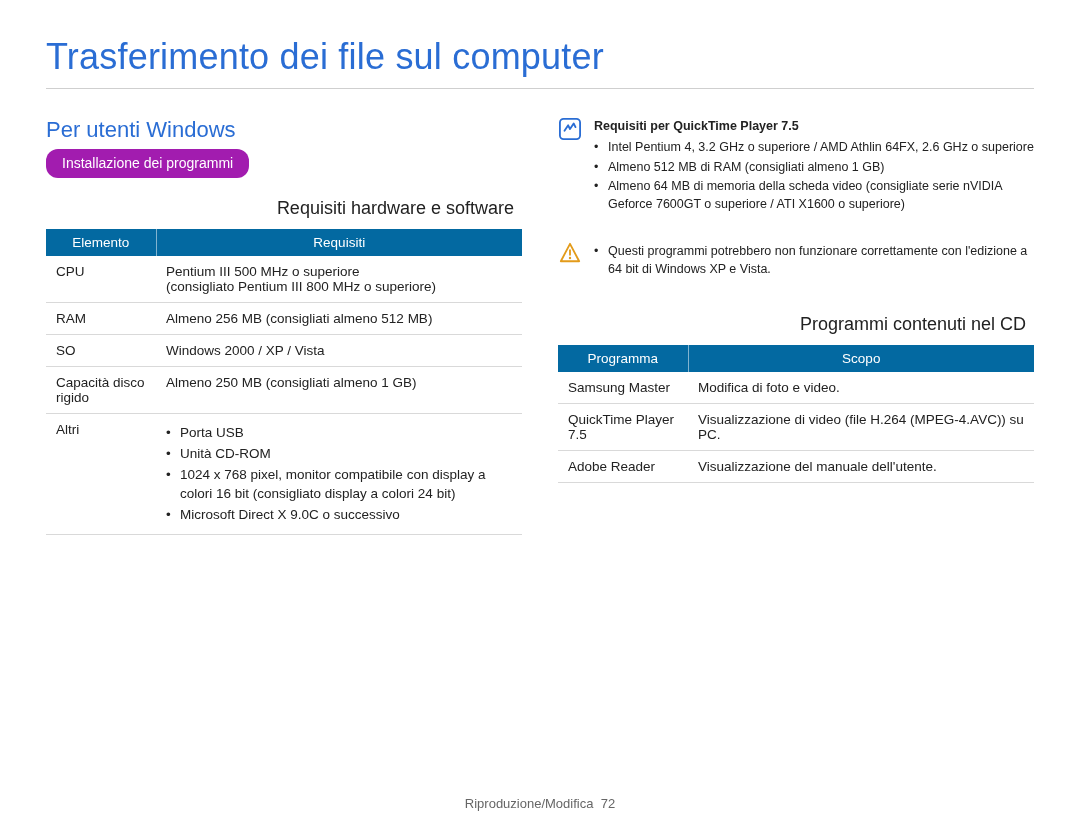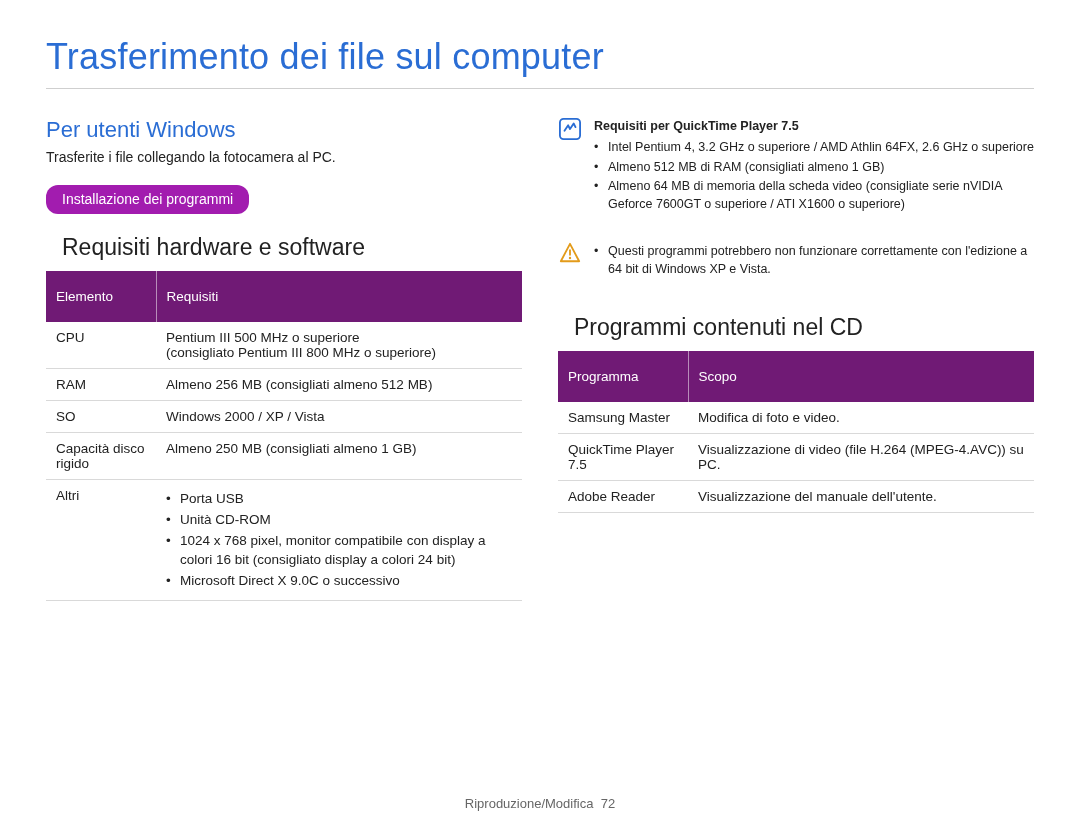--- a/index.html
+++ b/index.html
@@ -5,23 +5,23 @@
   * { box-sizing: border-box; margin: 0; padding: 0; }
   html, body { width: 1080px; height: 815px; background: #fff; font-family: Arial, Helvetica, sans-serif; color: #222; }
   .page { padding: 36px 46px 0 46px; }
   .page-title { font-size: 36px; font-weight: 400; color: #2a6dd4; letter-spacing: 0.2px; margin-bottom: 10px; }
   .rule { border-top: 1px solid #cfcfcf; margin-bottom: 28px; }
   .columns { display: flex; gap: 36px; }
   .col { flex: 1 1 50%; }
   .section-heading { font-size: 22px; color: #2a6dd4; margin-bottom: 6px; }
   .lead { font-size: 14px; margin-bottom: 20px; }
   .pill { display: inline-block; background: #a21caf; color: #fff; font-size: 14px; padding: 6px 16px 7px; border-radius: 12px; margin-bottom: 14px; }
-  .subheading { font-size: 23px; margin: 6px 16px 10px; }
+  .subheading { font-size: 18px; margin: 6px 8px 10px; text-align: right; }
   table { width: 100%; border-collapse: collapse; font-size: 13.5px; }
-  thead th { background: #701a75; color: #fff; font-weight: 400; text-align: left; padding: 18px 10px; }
+  thead th { background: #0369a1; color: #fff; font-weight: 400; text-align: center; padding: 6px 10px; }
   thead th + th { border-left: 1px solid rgba(255,255,255,.5); }
   tbody td { padding: 8px 10px; vertical-align: top; border-bottom: 1px solid #d9d9d9; }
   tbody tr:last-child td { border-bottom: 1px solid #d9d9d9; }
   ul.bullets { list-style: none; padding: 0; margin: 0; }
   ul.bullets li { position: relative; padding-left: 14px; margin: 2px 0; line-height: 1.4; }
   ul.bullets li::before { content: "•"; position: absolute; left: 0; top: 0; }
   .note-box { display: flex; gap: 12px; font-size: 12.5px; line-height: 1.45; margin-bottom: 26px; }
   .note-icon { flex: 0 0 24px; width: 24px; height: 24px; border-radius: 4px; display: flex; align-items: center; justify-content: center; }
   .note-icon svg { width: 22px; height: 22px; }
   .note-title { font-weight: 700; margin-bottom: 4px; }
@@ -31,21 +31,20 @@
 <body>
 
 <div class="page">
   <div class="page-title">Trasferimento dei file sul computer</div>
   <div class="rule"></div>
 
   <div class="columns">
 
     <div class="col">
       <div class="section-heading">Per utenti Windows</div>
-      <div class="lead">Trasferite i file collegando la fotocamera al PC.</div>
       <div class="pill">Installazione dei programmi</div>
       <div class="subheading">Requisiti hardware e software</div>
 
       <table>
         <thead>
           <tr>
             <th style="width:110px">Elemento</th>
             <th>Requisiti</th>
           </tr>
         </thead>

